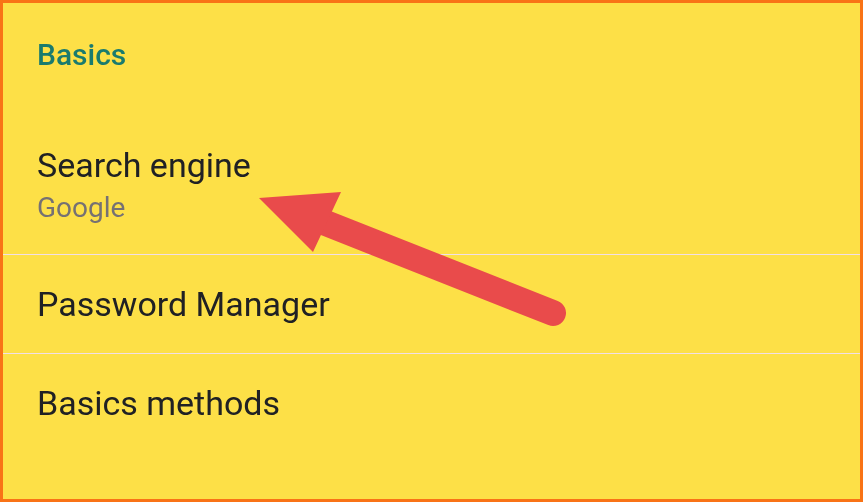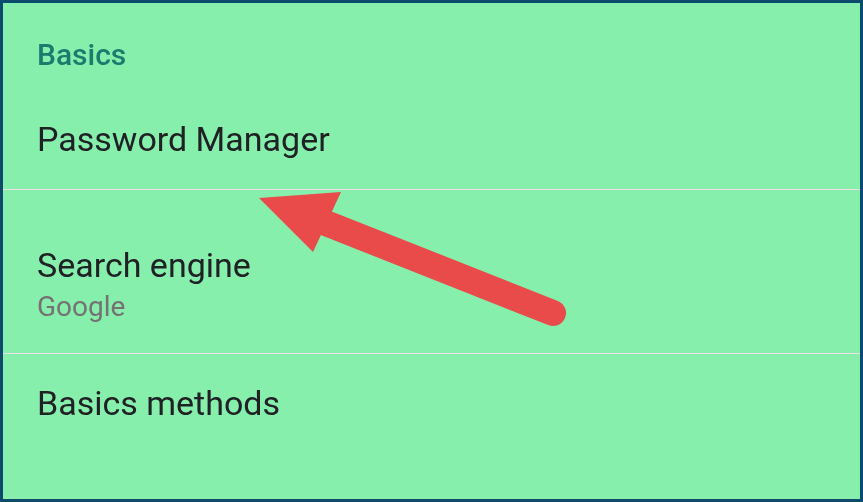--- a/index.html
+++ b/index.html
@@ -10,22 +10,22 @@
     body {
       font-family: Roboto, 'Helvetica Neue', Arial, sans-serif;
       background: #fff;
       width: 863px;
       height: 502px;
       position: relative;
     }
     .container {
       width: 863px;
       height: 502px;
-      border: 3px solid #0c4a6e;
-      background: #86efac;
+      border: 3px solid #f97316;
+      background: #fde047;
       position: relative;
       overflow: hidden;
     }
     .section-header {
       padding: 34px 34px 18px 34px;
       font-size: 30px;
       font-weight: 500;
       color: #1a7b6e;
     }
     .setting-item {
@@ -56,27 +56,27 @@
       position: absolute;
       pointer-events: none;
     }
   </style>
 </head>
 <body>
 
 <div class="container">
   <div class="section-header">Basics</div>
 
-  <div class="setting-item">
-    <div class="setting-title">Password Manager</div>
-  </div>
-
   <div class="setting-item first">
     <div class="setting-title">Search engine</div>
     <div class="setting-subtitle">Google</div>
+  </div>
+
+  <div class="setting-item">
+    <div class="setting-title">Password Manager</div>
   </div>
 
   <div class="setting-item last">
     <div class="setting-title">Basics methods</div>
   </div>
 
   <svg class="annotation-arrow" style="left:250px; top:175px;" width="320" height="160" viewBox="0 0 320 160">
     <line x1="300" y1="135" x2="55" y2="38" stroke="#e94b4b" stroke-width="26" stroke-linecap="round"></line>
     <polygon points="6,20 88,14 60,74" fill="#e94b4b"></polygon>
   </svg>

